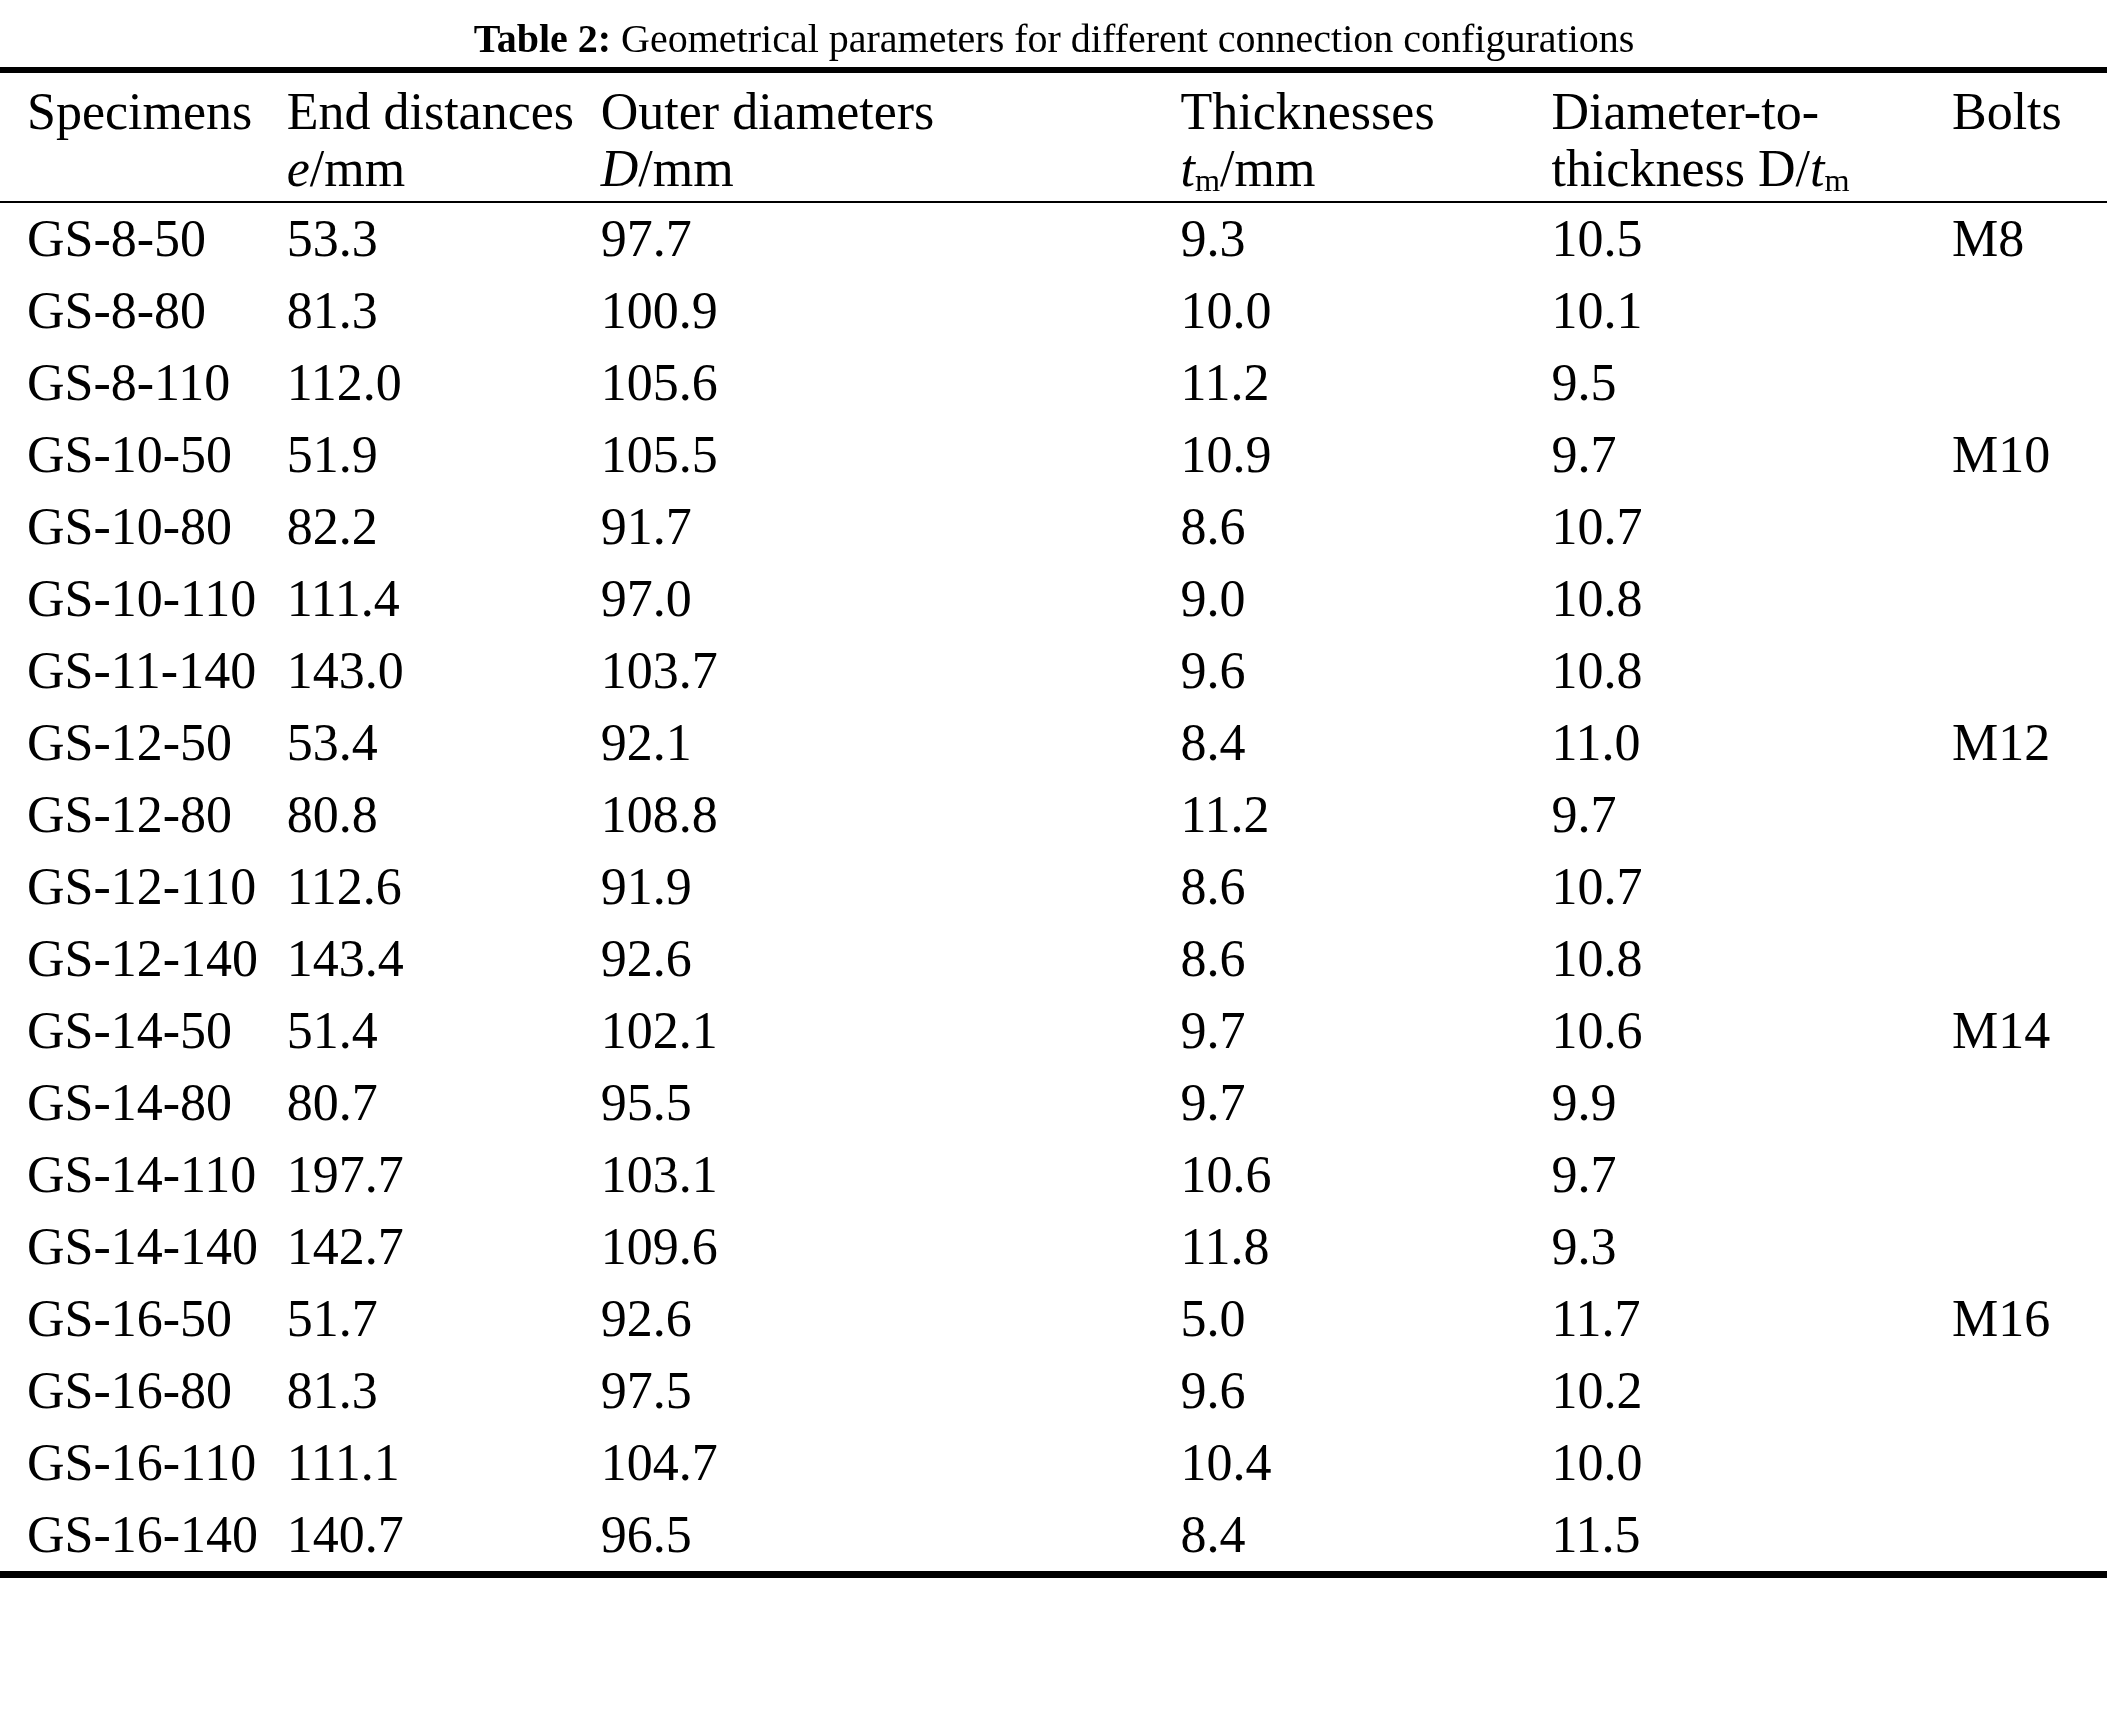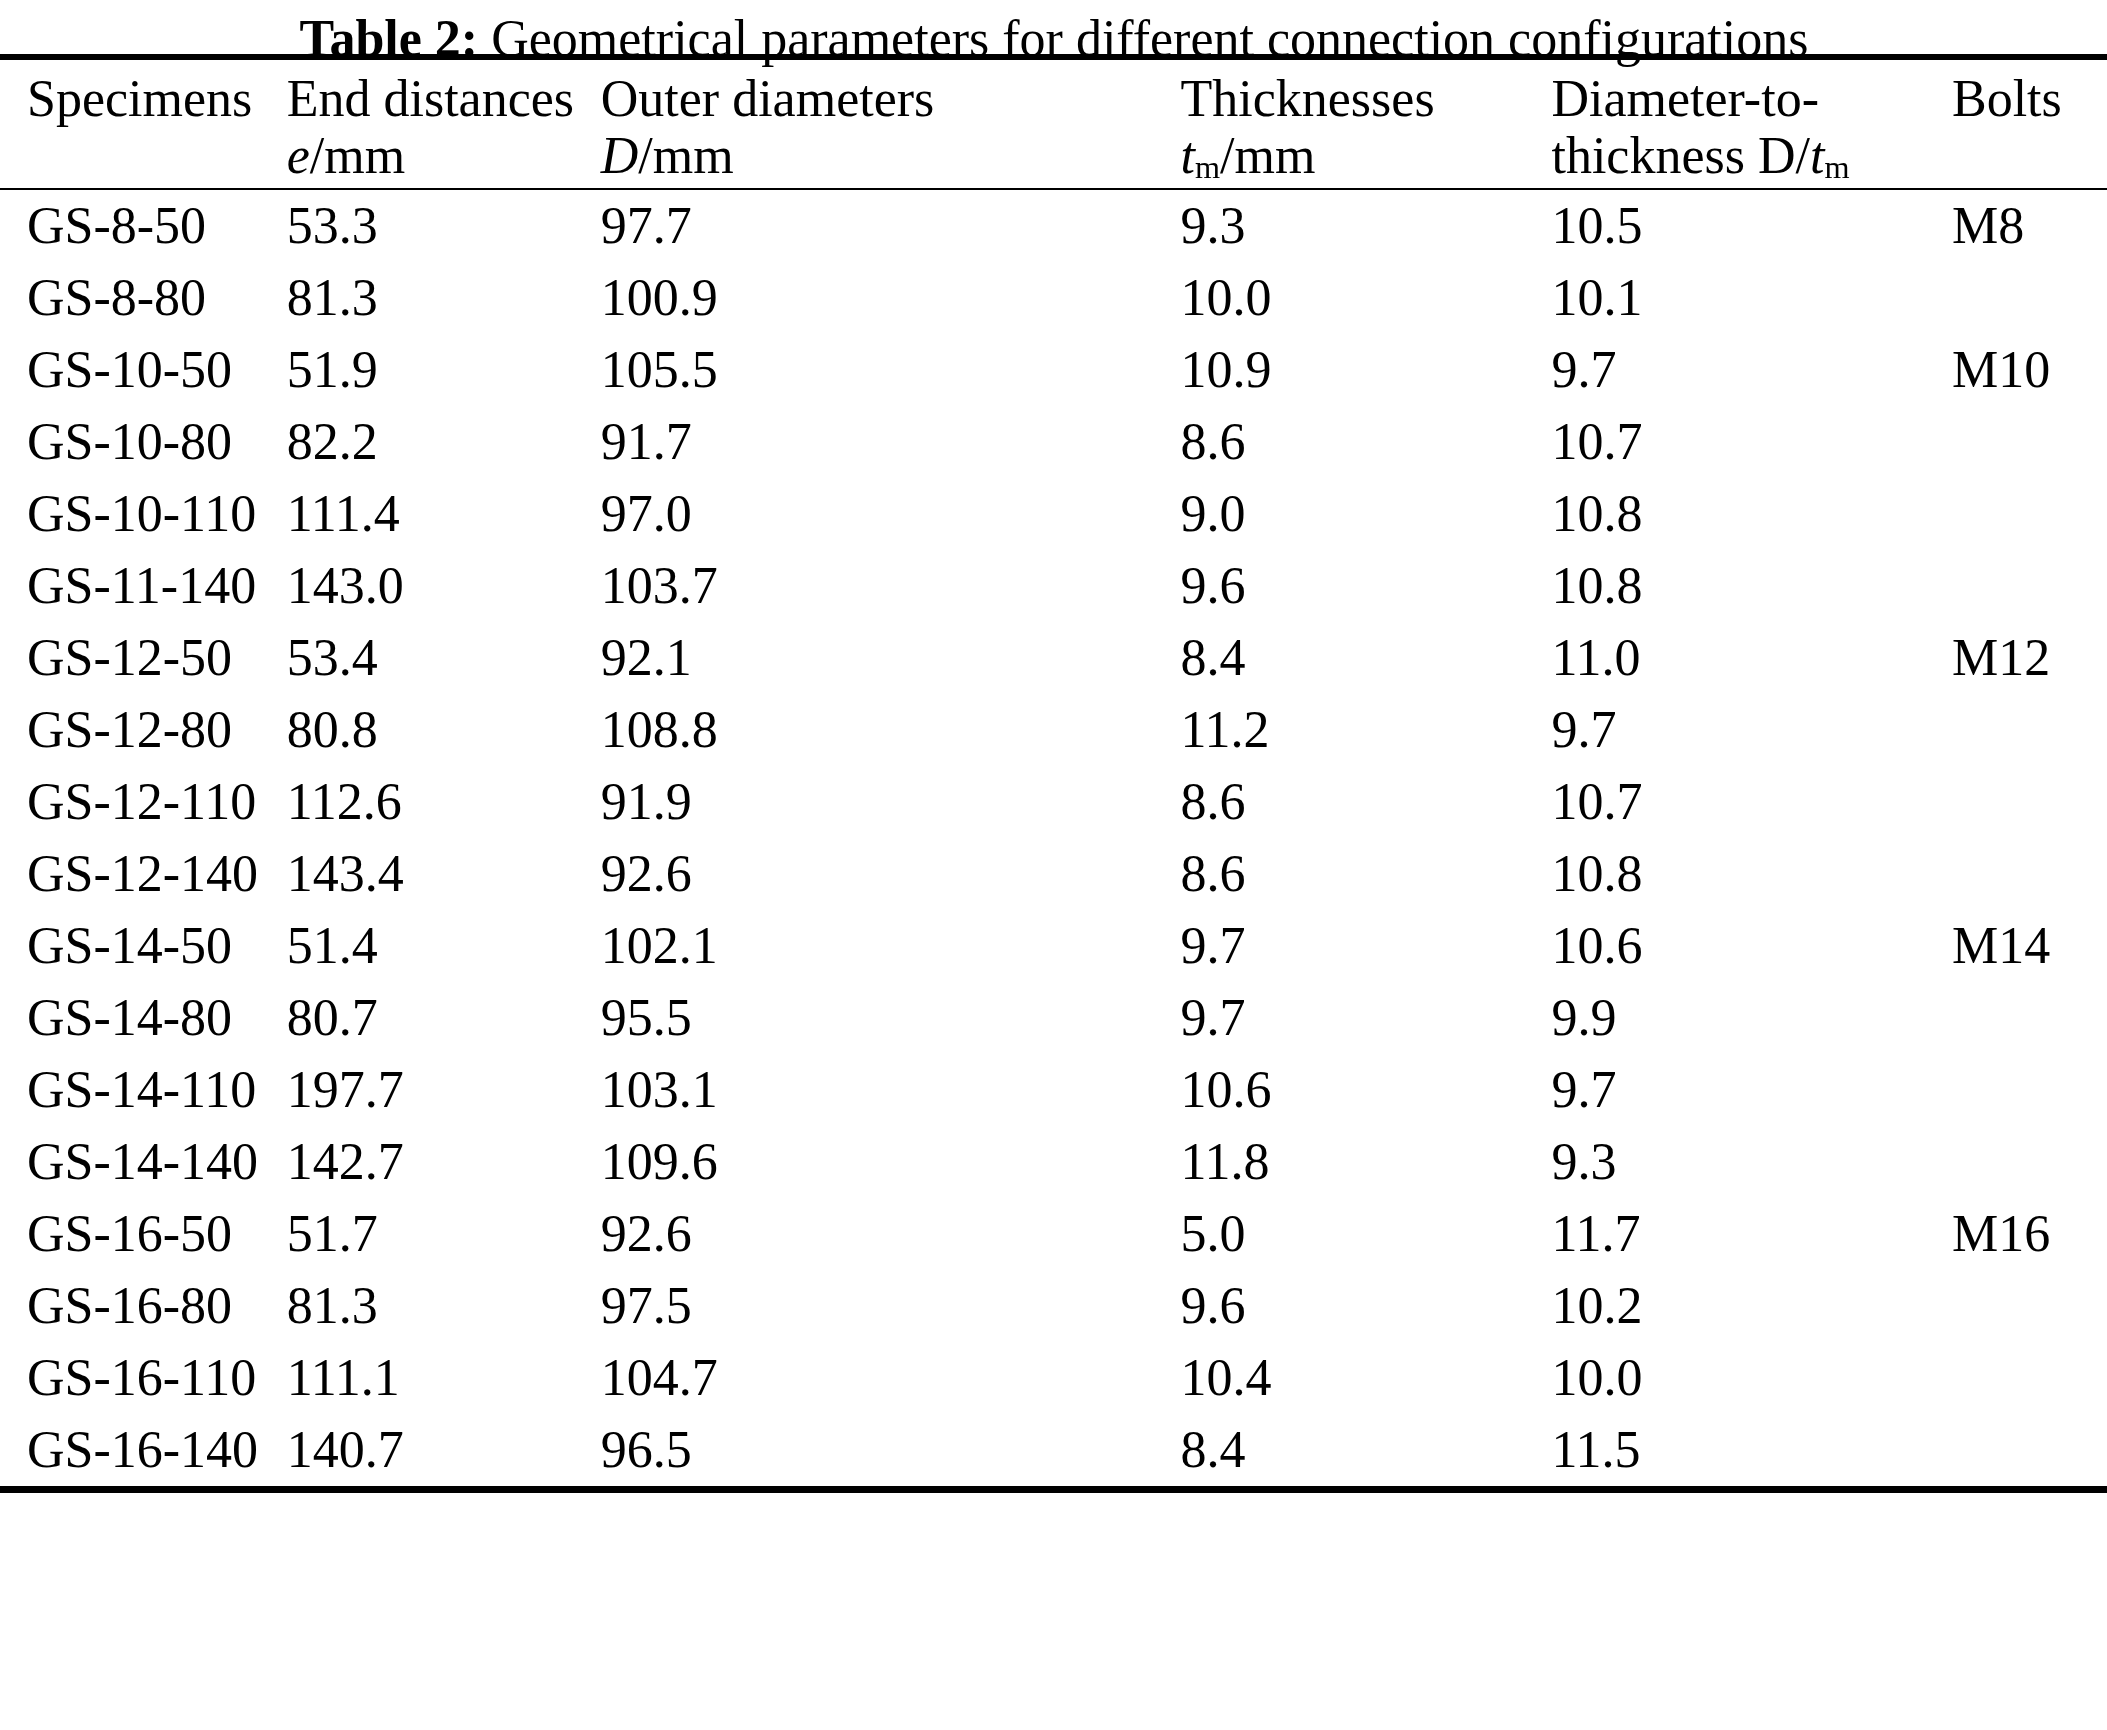--- a/index.html
+++ b/index.html
@@ -9,24 +9,24 @@
   }
   body {
     width: 2108px;
     height: 1731px;
     font-family: "Liberation Serif", serif;
     color: #000000;
     overflow: hidden;
   }
   .caption {
     text-align: center;
-    font-size: 52px;
+    font-size: 40px;
     line-height: 60px;
     padding-top: 8.6px;
-    height: 54px;
+    height: 67px;
     box-sizing: border-box;
     white-space: nowrap;
   }
   .b { font-weight: bold; }
   .i { font-style: italic; }
   .sub {
     font-size: 0.62em;
     position: relative;
     bottom: -0.18em;
   }
@@ -110,20 +110,28 @@
       </tr>
       <tr>
         <td class="c0">GS-8-80</td>
         <td>81.3</td>
         <td>100.9</td>
         <td>10.0</td>
         <td>10.1</td>
         <td></td>
       </tr>
       <tr>
+        <td class="c0">GS-8-110</td>
+        <td>112.0</td>
+        <td>105.6</td>
+        <td>11.2</td>
+        <td>9.5</td>
+        <td></td>
+      </tr>
+      <tr>
         <td class="c0">GS-10-50</td>
         <td>51.9</td>
         <td>105.5</td>
         <td>10.9</td>
         <td>9.7</td>
         <td>M10</td>
       </tr>
       <tr>
         <td class="c0">GS-10-80</td>
         <td>82.2</td>

